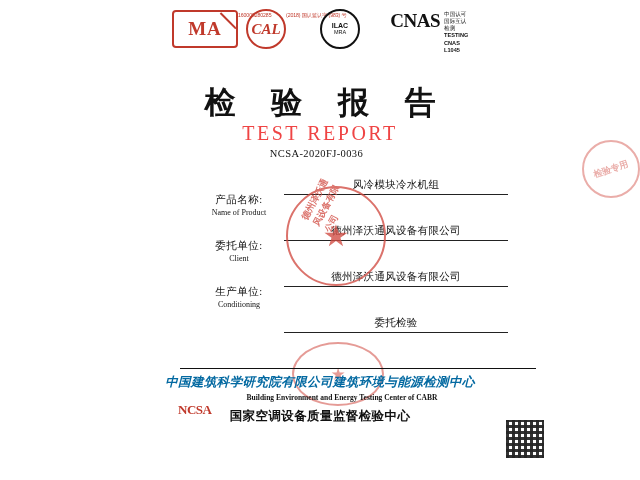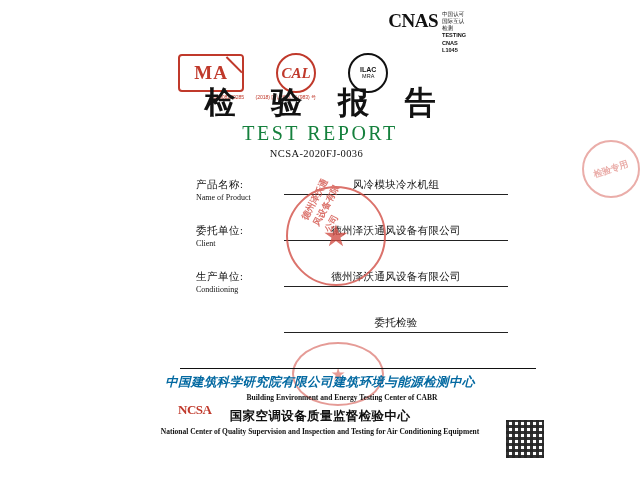--- a/index.html
+++ b/index.html
@@ -25,24 +25,23 @@
     top: 10px;
     left: 172px;
     width: 300px;
     height: 62px;
     display: flex;
     align-items: flex-start;
     justify-content: space-between;
   }
   .cert-block {
     display: flex;
-    flex-direction: column;
-    align-items: flex-end;
+    flex-direction: row;
+    align-items: flex-start;
     width: 74px;
-    margin-top: 44px;
   }
   .cert-mark {
     height: 38px;
     display: flex;
     align-items: center;
     justify-content: center;
   }
   .cert-caption {
     font-family: "Liberation Sans", sans-serif;
     font-size: 5.2px;
@@ -153,21 +152,21 @@
   }
   .title-en {
     position: absolute;
     top: 122px;
     left: 0;
     width: 640px;
     text-align: center;
     font-family: "Liberation Serif", serif;
     font-size: 20px;
     letter-spacing: 2.5px;
-    color: #15803d;
+    color: #ef4444;
   }
   .report-no {
     position: absolute;
     top: 148px;
     left: 0;
     width: 633px;
     text-align: center;
     font-family: "Liberation Serif", serif;
     font-size: 10.5px;
     letter-spacing: 0.4px;
@@ -181,22 +180,23 @@
     left: 196px;
     width: 312px;
   }
   .field-row {
     position: relative;
     height: 46px;
   }
   .field-label {
     position: absolute;
     left: 0;
-    top: 0;
+    top: 15px;
     width: 86px;
+    text-align: center;
   }
   .label-cn {
     font-family: "Liberation Serif", serif;
     font-size: 10.5px;
     color: #111;
     letter-spacing: 0.5px;
     white-space: nowrap;
   }
   .label-en {
     font-family: "Liberation Serif", serif;
@@ -457,19 +457,18 @@
 
   <div class="seal seal-side">
     <div class="seal-side-label">检验专用</div>
   </div>
 
   <div class="footer-rule"></div>
   <div class="footer">
     <div class="footer-cn1">中国建筑科学研究院有限公司建筑环境与能源检测中心</div>
     <div class="footer-en1">Building Environment and Energy Testing Center of CABR</div>
     <div class="footer-cn2">国家空调设备质量监督检验中心</div>
-    <div class="footer-en2">National Center of Quality Supervision and Inspection and Testing for Air Conditioning Equipment</div>
   </div>
   <div class="ncsa-logo">NCSA</div>
 
   <div class="qr"></div>
 
 </div>
 
 </body></html>

